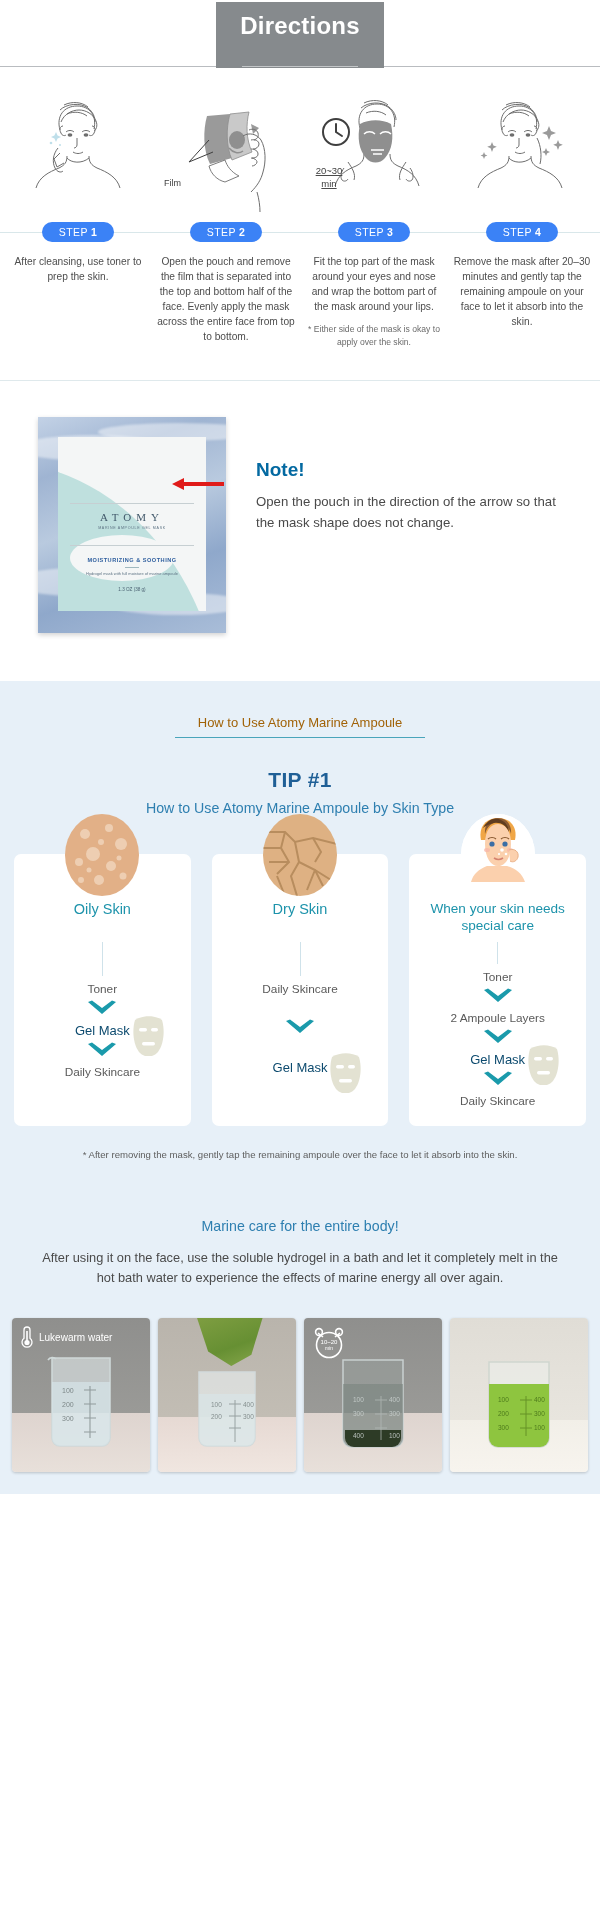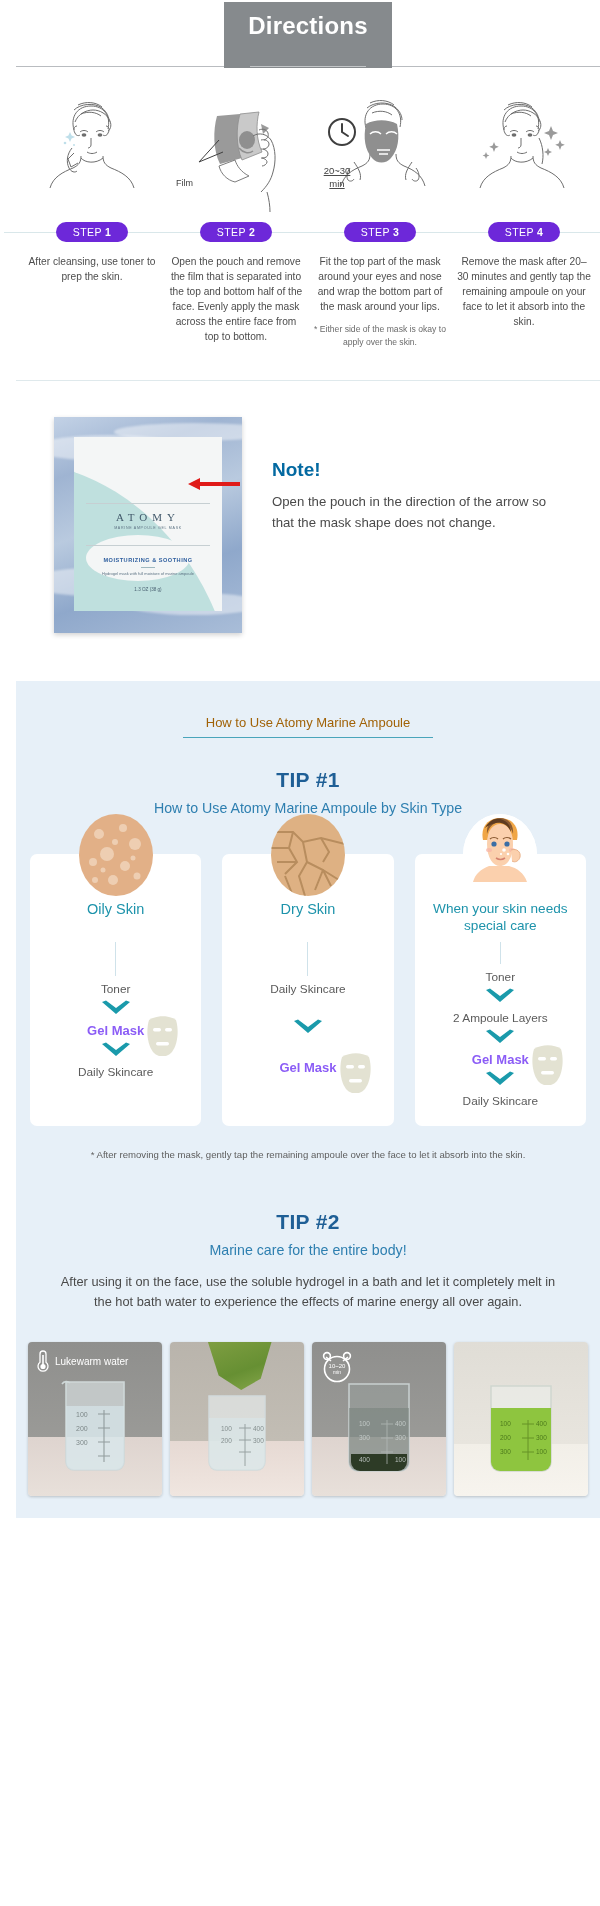--- a/index.html
+++ b/index.html
@@ -4,21 +4,21 @@
 <style>
   * { box-sizing: border-box; margin: 0; padding: 0; }
   html, body { width: 600px; }
   body {
     font-family: "Liberation Sans", sans-serif;
     background: #ffffff;
     color: #4a4a4a;
     width: 600px;
     overflow-x: hidden;
   }
-  .page { width: 600px; position: relative; padding-left: 16px; }
+  .page { width: 600px; position: relative; }
 
   
   .header {
     position: relative;
     height: 68px;
     background: #ffffff;
   }
   .header-rule {
     position: absolute;
     left: 0; right: 0; top: 66px;
@@ -108,21 +108,21 @@
   .badge-row::before {
     content: "";
     position: absolute;
     left: -20px; right: -20px; top: 50%;
     height: 1px;
     background: #d9e7ea;
   }
   .step-pill {
     position: relative;
     z-index: 2;
-    background: #6d28d9;
+    background: #3b82f6;
     color: #fff;
     border-radius: 14px;
     font-size: 10.5px;
     letter-spacing: .4px;
     padding: 4px 17px;
     white-space: nowrap;
   }
   .step-pill b { font-weight: bold; }
   .step-desc {
     margin-top: 8px;
@@ -329,22 +329,22 @@
     flex: 1;
     justify-content: flex-start;
   }
   .flow-step {
     font-size: 11.8px;
     color: #5a5a5a;
     position: relative;
     white-space: nowrap;
   }
   .flow-step.bold {
-    font-weight: bold;
-    color: #8b5cf6;
+    font-weight: normal;
+    color: #0c4a6e;
     font-size: 13px;
   }
   .chev { display: block; line-height: 0; margin: 1px 0; }
   .mask-thumb {
     position: absolute;
     right: -36px;
     top: -9px;
     width: 36px;
     height: 42px;
   }
@@ -765,21 +765,20 @@
               </svg>
           </span>
           <div class="flow-step">Daily Skincare</div>
         </div>
       </div>
     </div>
 
     <div class="card-footnote">* After removing the mask, gently tap the remaining ampoule over the face to let it absorb into the skin.</div>
 
     <div class="tip2-wrap">
-      <div class="tip-title">TIP #2</div>
       <div class="tip-sub">Marine care for the entire body!</div>
       <div class="tip2-text">After using it on the face, use the soluble hydrogel in a bath and let it completely melt in the hot bath water to experience the effects of marine energy all over again.</div>
     </div>
 
     <div class="photos">
 
       <div class="photo">
         <div class="ph-bg"></div>
         <div class="ph-tag">
           <svg width="14" height="22" viewBox="0 0 14 22">

